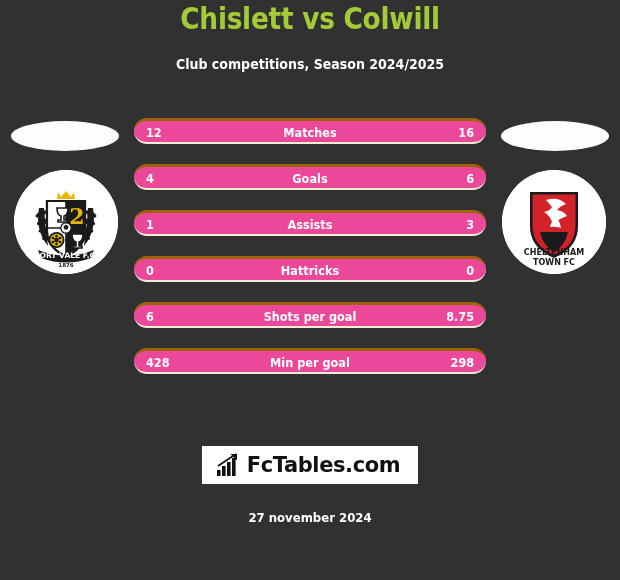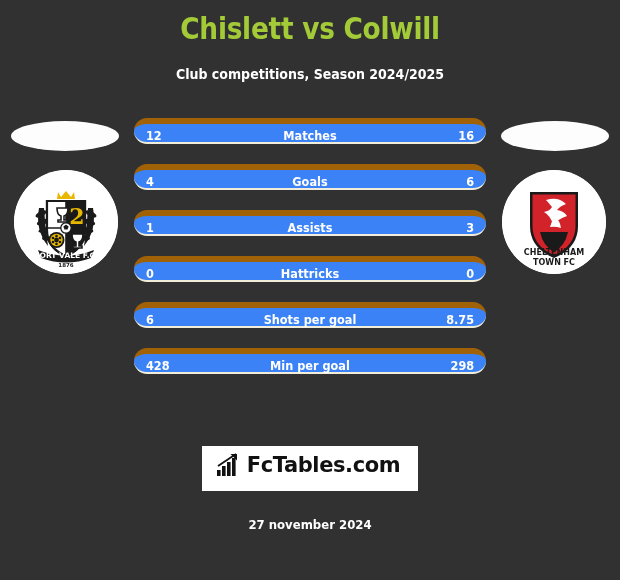--- a/index.html
+++ b/index.html
@@ -12,21 +12,21 @@
     height: 580px;
     background: #313131;
     font-family: "Liberation Sans", sans-serif;
     overflow: hidden;
     position: relative;
   }
 
   
   .header {
     width: 100%;
-    padding-top: 10px;
+    padding-top: 0;
     text-align: center;
   }
   .page-title {
     font-family: "DejaVu Sans", sans-serif;
     font-size: 30px;
     font-weight: bold;
     color: #a3cb38;
     letter-spacing: -0.3px;
     line-height: 38px;
     margin: 0;
@@ -90,23 +90,23 @@
   .stats {
     position: absolute;
     left: 134px;
     top: 0;
     width: 352px;
   }
   .stat-row {
     position: relative;
     height: 26px;
     margin-bottom: 20px;
-    background: #3b82f6;
+    background: #ec4899;
     border-radius: 13px;
-    border-top: 6px solid #a16207;
+    border-top: 3px solid #a16207;
     border-bottom: 2px solid #f2edd8;
     box-sizing: border-box;
   }
   .stat-row:last-child { margin-bottom: 0; }
 
   .stat-row .val,
   .stat-row .label {
     position: absolute;
     top: 0;
     font-family: "DejaVu Sans", sans-serif;
@@ -136,21 +136,21 @@
   .footer {
     position: absolute;
     left: 0;
     top: 446px;
     width: 620px;
     text-align: center;
   }
   .brand-box {
     display: inline-block;
     background: #ffffff;
-    padding: 7px 18px 14px 14px;
+    padding: 7px 18px 7px 14px;
     line-height: 0;
   }
   .brand-inner {
     display: flex;
     align-items: center;
     gap: 5px;
   }
   .brand-icon { display: block; }
   .brand-text {
     font-family: "DejaVu Sans", sans-serif;

